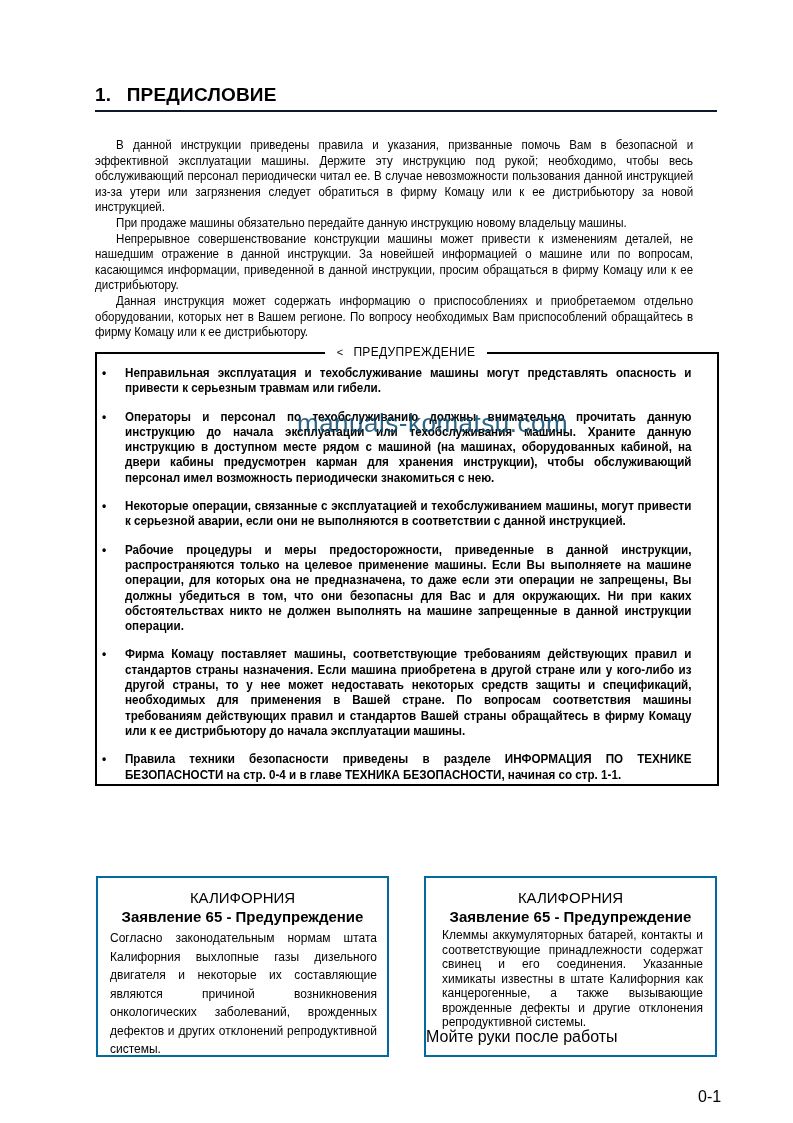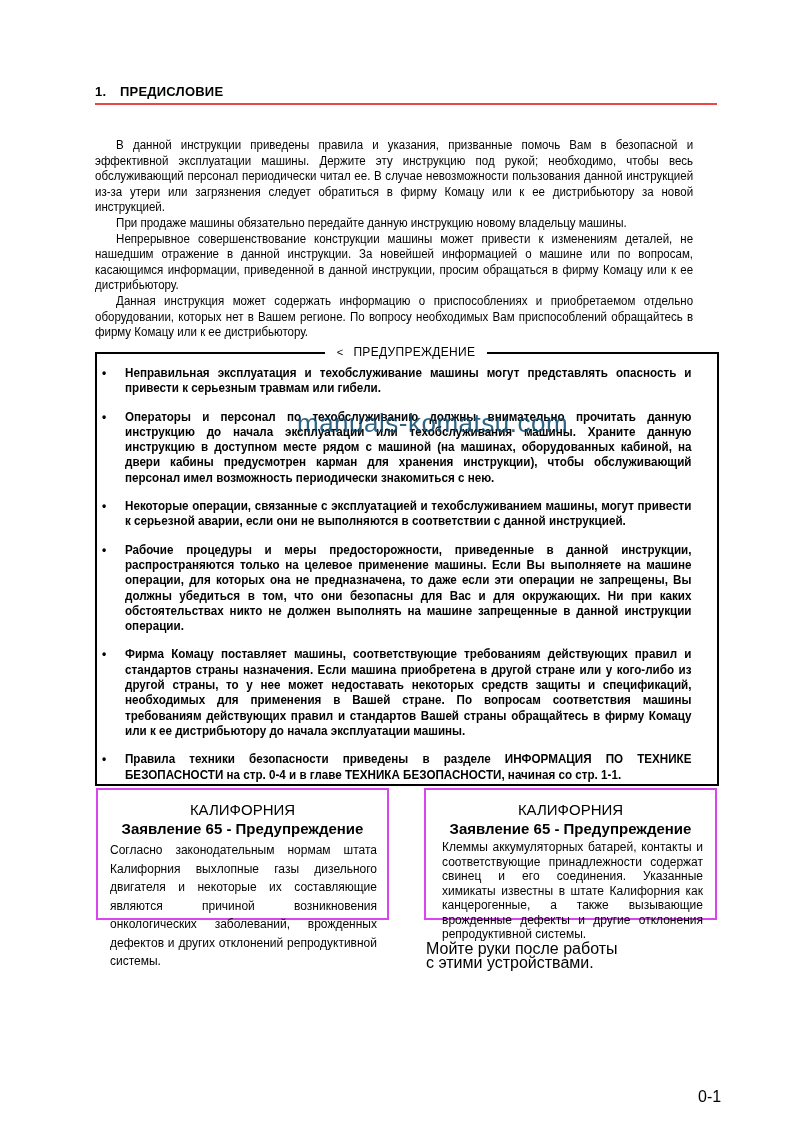--- a/index.html
+++ b/index.html
@@ -4,22 +4,22 @@
 <style>
   html, body { margin: 0; padding: 0; background: #ffffff; }
   body {
     width: 793px; height: 1123px; position: relative; overflow: hidden;
     font-family: "Liberation Sans", sans-serif; color: #000;
   }
   .page { position: absolute; left: 0; top: 0; width: 793px; height: 1123px; }
 
   .title {
     position: absolute; left: 95px; top: 84px; width: 622px;
-    font-size: 13px; font-weight: bold; letter-spacing: 0.2px;
-    padding-bottom: 4px; border-bottom: 2px solid #ef4444;
+    font-size: 19px; font-weight: bold; letter-spacing: 0.2px;
+    padding-bottom: 4px; border-bottom: 2px solid #0f172a;
   }
   .title .num { margin-right: 10px; }
 
   .intro {
     position: absolute; left: 95px; top: 138px; width: 623px;
     font-size: 12px; line-height: 15.6px; text-align: justify;
     transform: scaleX(0.96); transform-origin: left top;
   }
   .intro p { margin: 0; text-indent: 22px; }
 
@@ -50,22 +50,22 @@
   }
   .warn-item .txt { display: block; transform: scaleX(0.97); transform-origin: left top; }
 
   .watermark {
     position: absolute; left: 297px; top: 408px;
     font-size: 26px; color: #0c4a6e; opacity: 0.85; letter-spacing: 0.5px;
     font-family: "Liberation Sans", sans-serif; pointer-events: none;
   }
 
   .ca-box {
-    position: absolute; top: 788px; height: 132px;
-    border: 2px solid #d946ef; box-sizing: border-box;
+    position: absolute; top: 876px; height: 181px;
+    border: 2px solid #0369a1; box-sizing: border-box;
   }
   .ca-left { left: 96px; width: 293px; }
   .ca-right { left: 424px; width: 293px; }
   .ca-title {
     text-align: center; font-size: 15px; margin-top: 11px; line-height: 18px;
   }
   .ca-subtitle {
     text-align: center; font-size: 15px; font-weight: bold; line-height: 20px;
   }
   .ca-body-left {
@@ -138,17 +138,16 @@
     <div class="ca-title">КАЛИФОРНИЯ</div>
     <div class="ca-subtitle">Заявление 65 - Предупреждение</div>
     <div class="ca-body-left">Согласно законодательным нормам штата Калифорния выхлопные газы дизельного двигателя и некоторые их составляющие являются причиной возникновения онкологических заболеваний, врожденных дефектов и других отклонений репродуктивной системы.</div>
   </div>
 
   <div class="ca-box ca-right">
     <div class="ca-title">КАЛИФОРНИЯ</div>
     <div class="ca-subtitle">Заявление 65 - Предупреждение</div>
     <div class="ca-body-right">Клеммы аккумуляторных батарей, контакты и соответствующие принадлежности содержат свинец и его соединения. Указанные химикаты известны в штате Калифорния как канцерогенные, а также вызывающие врожденные дефекты и другие отклонения репродуктивной системы.</div>
     <div class="ca-bold">Мойте руки после работы</div>
-    <div class="ca-bold">с этими устройствами.</div>
   </div>
 
   <div class="page-num">0-1</div>
 </div>
 
 </body></html>

